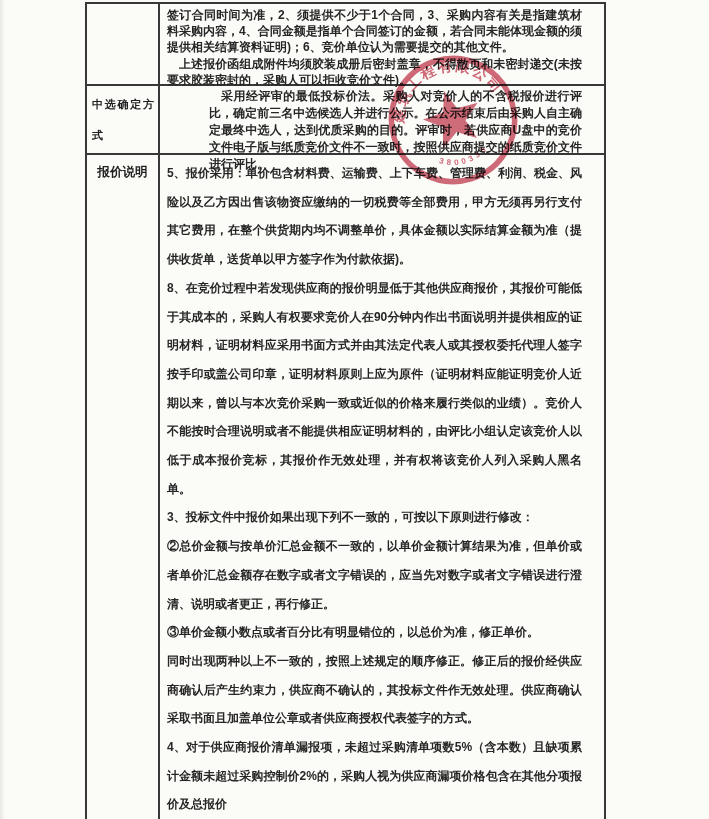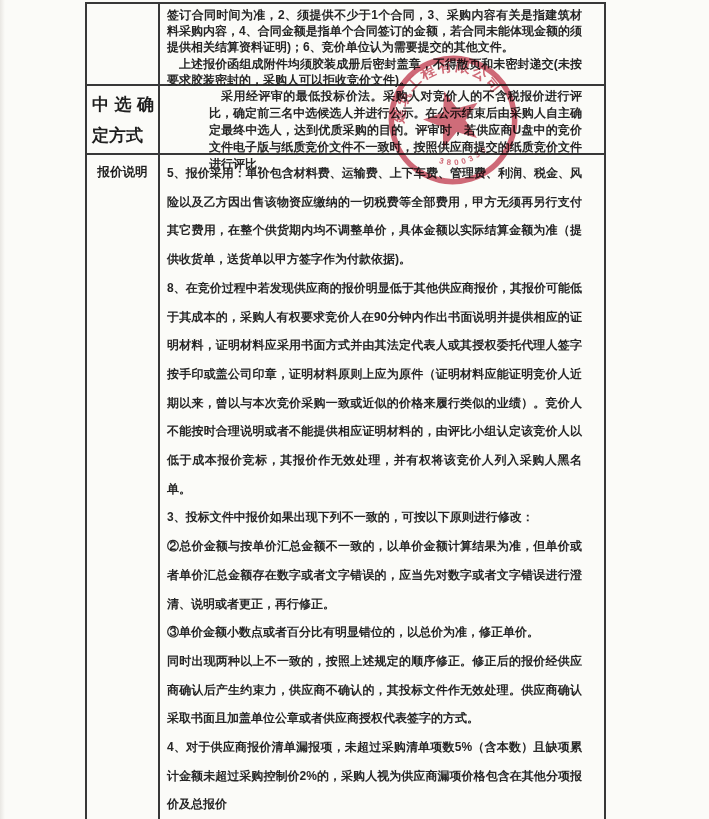--- a/index.html
+++ b/index.html
@@ -23,21 +23,21 @@
     box-sizing:border-box;
     display:flex;flex-direction:column;
   }
   .t-row{display:flex;box-sizing:border-box;}
   .t-row.bordered{border-bottom:2px solid #383838;}
   .cell{box-sizing:border-box;}
   .label-cell{
     width:73px;min-width:73px;
     border-right:2px solid #383838;
     font-weight:700;
-    font-size:17px;
+    font-size:11px;
     color:#1e1e1e;
   }
   .content-cell{
     flex:1;
     padding:0 22px 0 7px;
     font-size:12px;
     font-weight:600;
     color:#262626;
   }
   .content-cell p{margin:0;text-align:justify;}

